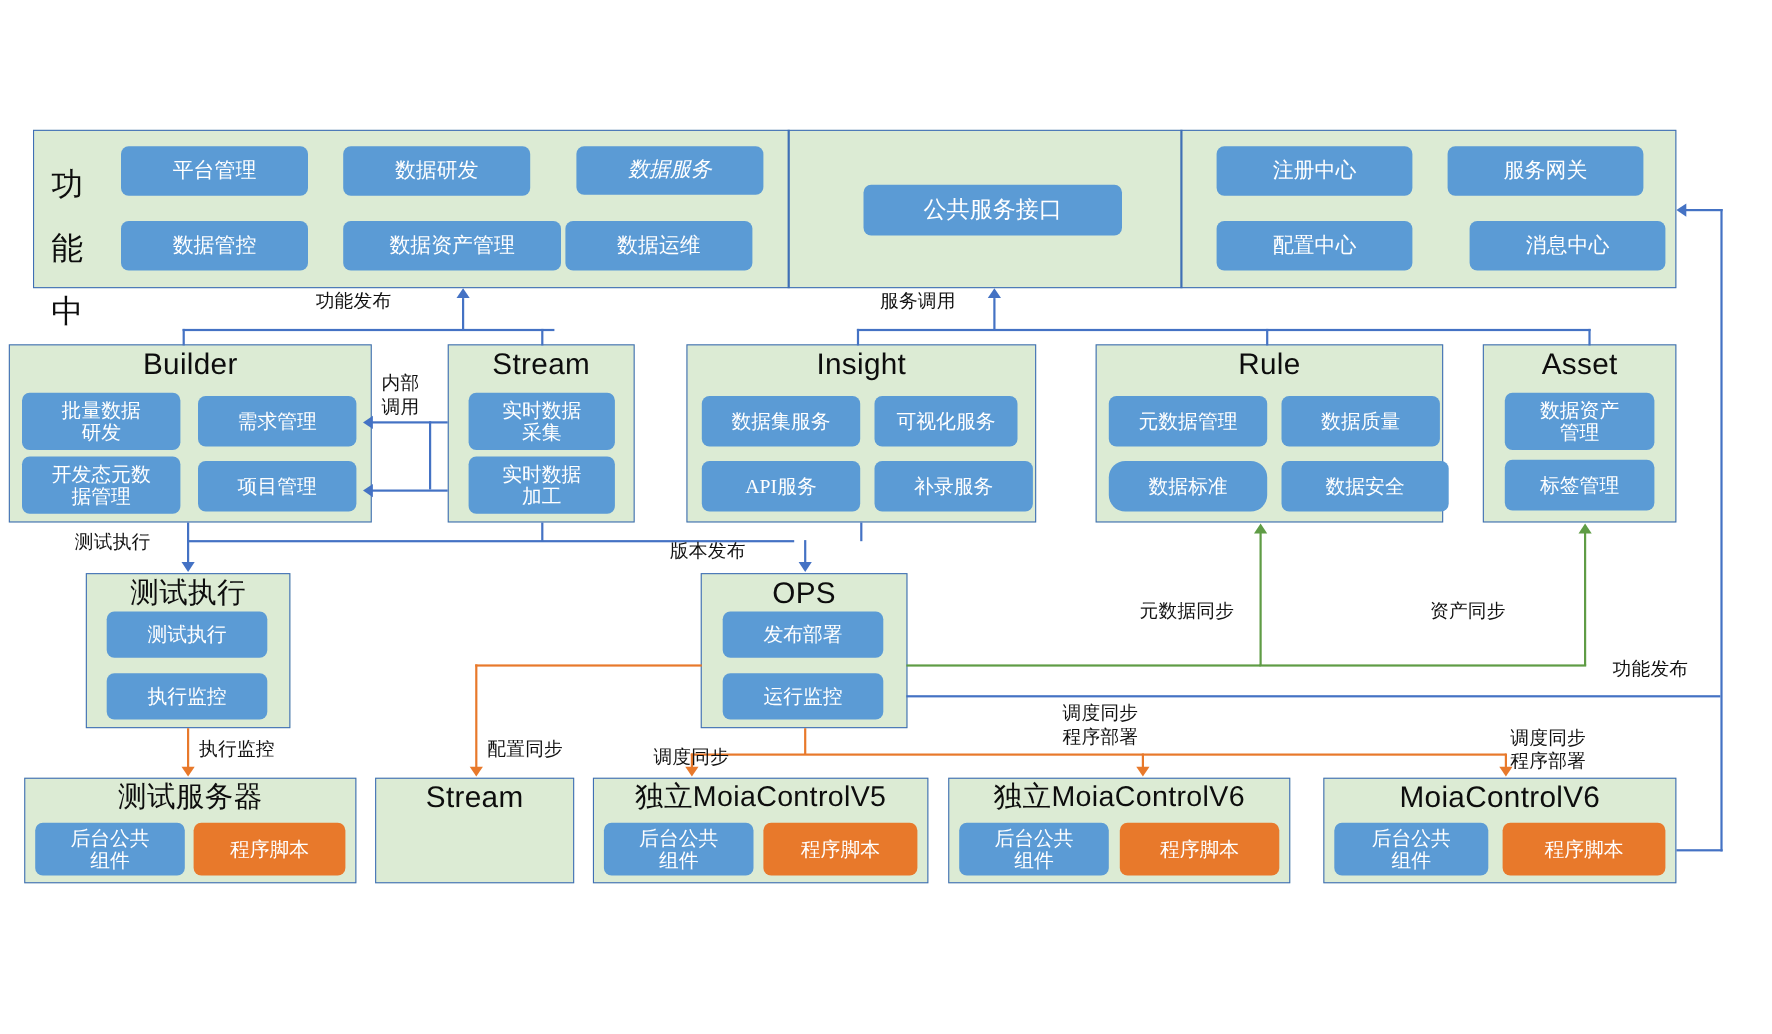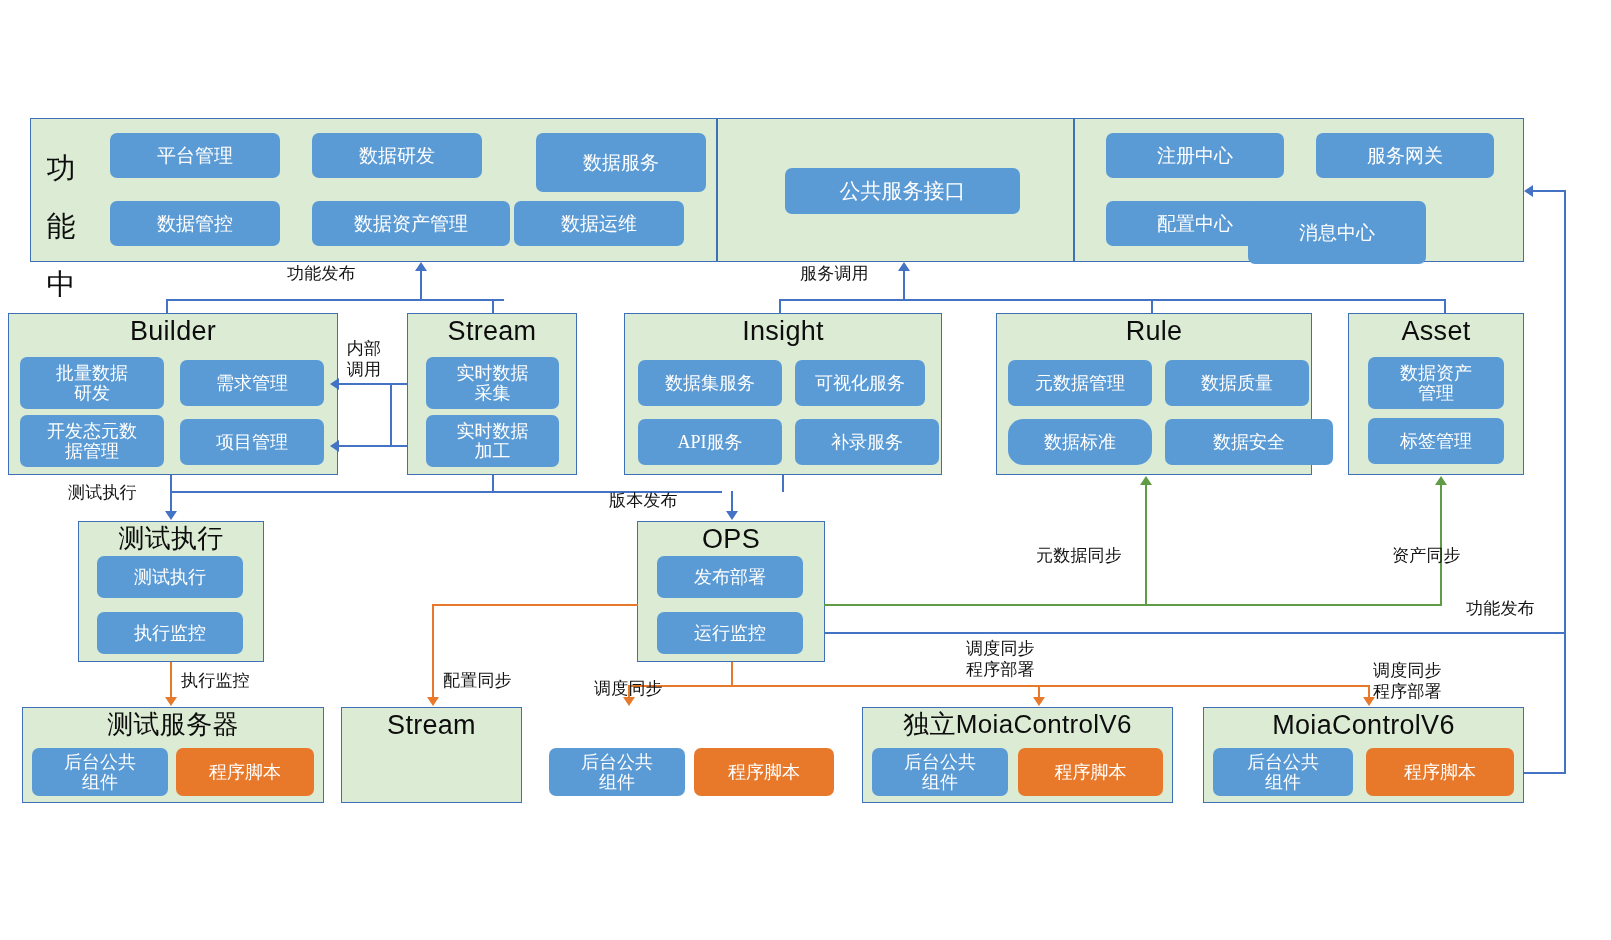--- a/index.html
+++ b/index.html
@@ -104,31 +104,31 @@
 
   <div class="vlabel" style="left:40px; top:125px; width:42px;">
     <div>功</div>
     <div>能</div>
     <div>中</div>
     <div>心</div>
   </div>
 
   <div class="chip" style="left:110px; top:133px; width:170px; height:45px;">平台管理</div>
   <div class="chip" style="left:312px; top:133px; width:170px; height:45px;">数据研发</div>
-  <div class="chip" style="left:536px; top:133px; width:170px; height:59px;">数据服务</div>
+  <div class="chip" style="left:524px; top:133px; width:170px; height:44px;font-style:italic;">数据服务</div>
   <div class="chip" style="left:110px; top:201px; width:170px; height:45px;">数据管控</div>
   <div class="chip" style="left:312px; top:201px; width:198px; height:45px;">数据资产管理</div>
   <div class="chip" style="left:514px; top:201px; width:170px; height:45px;">数据运维</div>
 
   <div class="chip" style="left:785px; top:168px; width:235px; height:46px; font-size:21px;">公共服务接口</div>
 
   <div class="chip" style="left:1106px; top:133px; width:178px; height:45px;">注册中心</div>
   <div class="chip" style="left:1316px; top:133px; width:178px; height:45px;">服务网关</div>
   <div class="chip" style="left:1106px; top:201px; width:178px; height:45px;">配置中心</div>
-  <div class="chip" style="left:1248px; top:201px; width:178px; height:63px;">消息中心</div>
+  <div class="chip" style="left:1336px; top:201px; width:178px; height:45px;">消息中心</div>
 
   <div class="panel" style="left:8px; top:313px; width:330px; height:162px;">
     <div class="panel-title">Builder</div>
   </div>
   <div class="chip sm" style="left:180px; top:360px; width:144px; height:46px;">需求管理</div>
   <div class="chip sm" style="left:20px; top:357px; width:144px; height:52px;">批量数据
 研发</div>
   <div class="chip sm" style="left:20px; top:415px; width:144px; height:52px;">开发态元数
 据管理</div>
   <div class="chip sm" style="left:180px; top:419px; width:144px; height:46px;">项目管理</div>
@@ -148,21 +148,21 @@
   <div class="chip sm" style="left:795px; top:360px; width:130px; height:46px;">可视化服务</div>
   <div class="chip sm" style="left:638px; top:419px; width:144px; height:46px;font-family:Liberation Serif, serif;">API服务</div>
   <div class="chip sm" style="left:795px; top:419px; width:144px; height:46px;">补录服务</div>
 
   <div class="panel" style="left:996px; top:313px; width:316px; height:162px;">
     <div class="panel-title">Rule</div>
   </div>
   <div class="chip sm" style="left:1008px; top:360px; width:144px; height:46px;">元数据管理</div>
   <div class="chip sm" style="left:1165px; top:360px; width:144px; height:46px;">数据质量</div>
   <div class="chip sm" style="left:1008px; top:419px; width:144px; height:46px;border-radius:15px;">数据标准</div>
-  <div class="chip sm" style="left:1165px; top:419px; width:168px; height:46px;">数据安全</div>
+  <div class="chip sm" style="left:1165px; top:419px; width:152px; height:46px;">数据安全</div>
 
   <div class="panel" style="left:1348px; top:313px; width:176px; height:162px;">
     <div class="panel-title">Asset</div>
   </div>
   <div class="chip sm" style="left:1368px; top:357px; width:136px; height:52px;">数据资产
 管理</div>
   <div class="chip sm" style="left:1368px; top:418px; width:136px; height:46px;">标签管理</div>
 
   <div class="panel" style="left:78px; top:521px; width:186px; height:141px;">
     <div class="panel-title cn">测试执行</div>
@@ -180,20 +180,23 @@
     <div class="panel-title cn">测试服务器</div>
   </div>
   <div class="chip sm" style="left:32px; top:748px; width:136px; height:48px;">后台公共
 组件</div>
   <div class="chip sm orange" style="left:176px; top:748px; width:138px; height:48px;">程序脚本</div>
 
   <div class="panel" style="left:341px; top:707px; width:181px; height:96px;">
     <div class="panel-title">Stream</div>
   </div>
 
+  <div class="panel" style="left:539px; top:707px; width:305px; height:96px;">
+    <div class="panel-title cn">独立MoiaControlV5</div>
+  </div>
   <div class="chip sm" style="left:549px; top:748px; width:136px; height:48px;">后台公共
 组件</div>
   <div class="chip sm orange" style="left:694px; top:748px; width:140px; height:48px;">程序脚本</div>
 
   <div class="panel" style="left:862px; top:707px; width:311px; height:96px;">
     <div class="panel-title cn">独立MoiaControlV6</div>
   </div>
   <div class="chip sm" style="left:872px; top:748px; width:136px; height:48px;">后台公共
 组件</div>
   <div class="chip sm orange" style="left:1018px; top:748px; width:145px; height:48px;">程序脚本</div>
@@ -241,21 +244,21 @@
   <div class="cap" style="left:609px; top:490px;">版本发布</div>
 
   <div class="ln h green" style="left:824px; top:604px; width:322px;"></div>
   <div class="ln v green" style="left:1145px; top:484px; height:121px;"></div>
   <div class="arw up green" style="left:1140px; top:476px;"></div>
   <div class="cap" style="left:1036px; top:545px;">元数据同步</div>
 
   <div class="ln v green" style="left:1440px; top:484px; height:121px;"></div>
   <div class="ln h green" style="left:1145px; top:604px; width:297px;"></div>
   <div class="arw up green" style="left:1435px; top:476px;"></div>
-  <div class="cap" style="left:1392px; top:545px;text-align:center;">资产同步</div>
+  <div class="cap" style="left:1300px; top:545px;text-align:center;">资产同步</div>
 
   <div class="ln h" style="left:1524px; top:772px; width:42px;"></div>
   <div class="ln v" style="left:1564px; top:190px; height:584px;"></div>
   <div class="ln h" style="left:1532px; top:190px; width:34px;"></div>
   <div class="arw left blue" style="left:1524px; top:185px;"></div>
   <div class="cap" style="left:1466px; top:598px;">功能发布</div>
 
   <div class="ln h" style="left:824px; top:632px; width:740px;"></div>
 
   <div class="ln v orange" style="left:170px; top:662px; height:36px;"></div>

